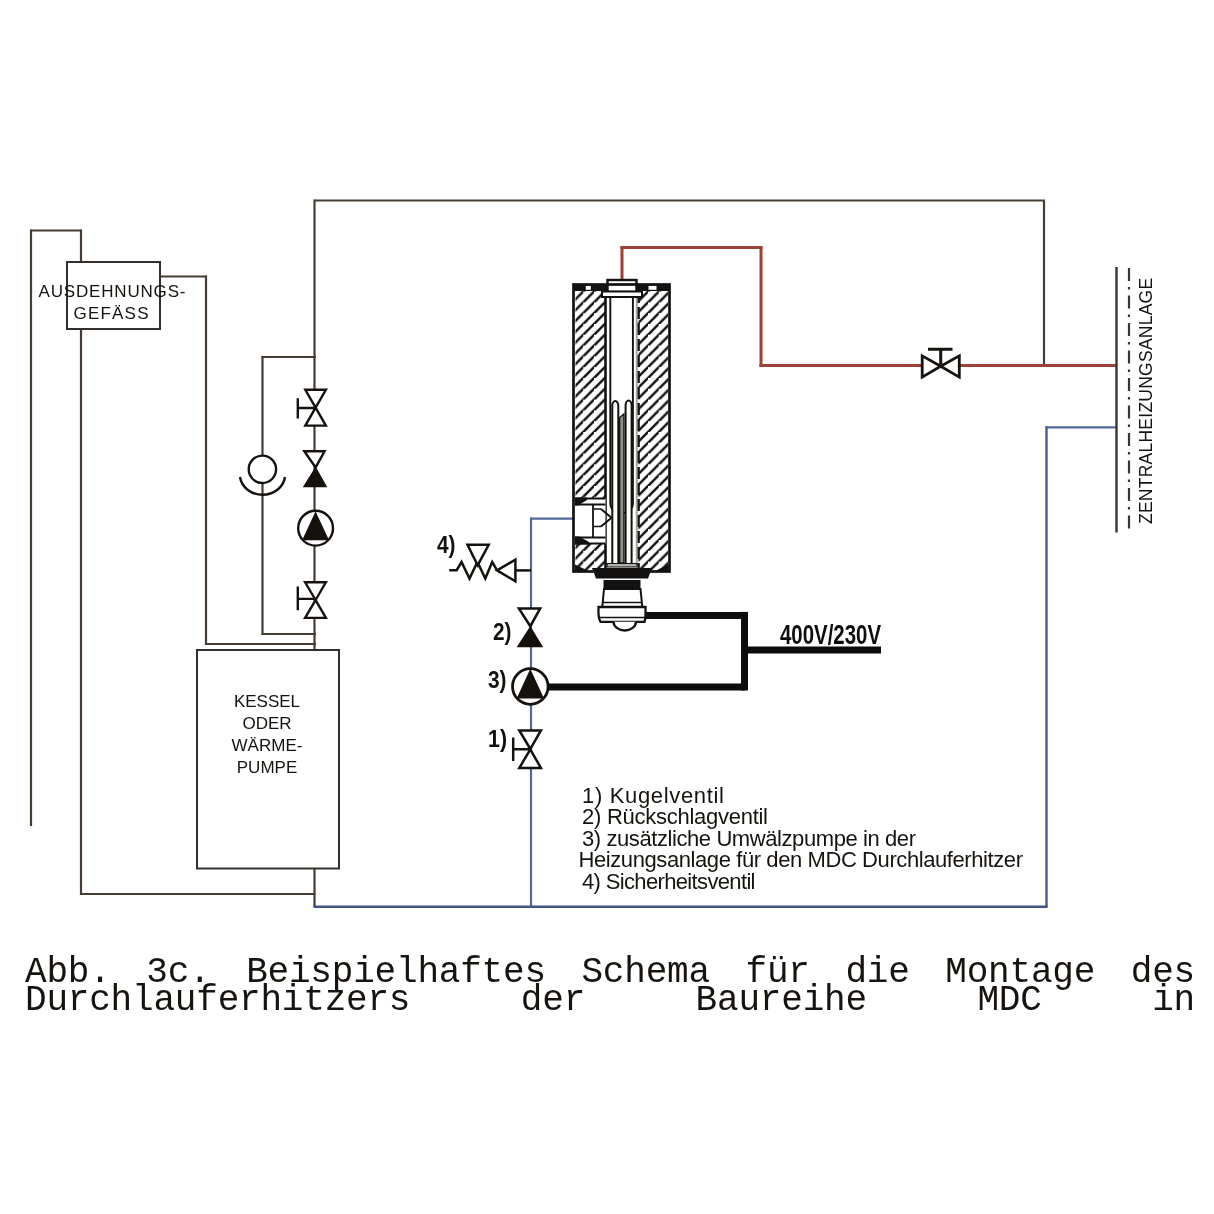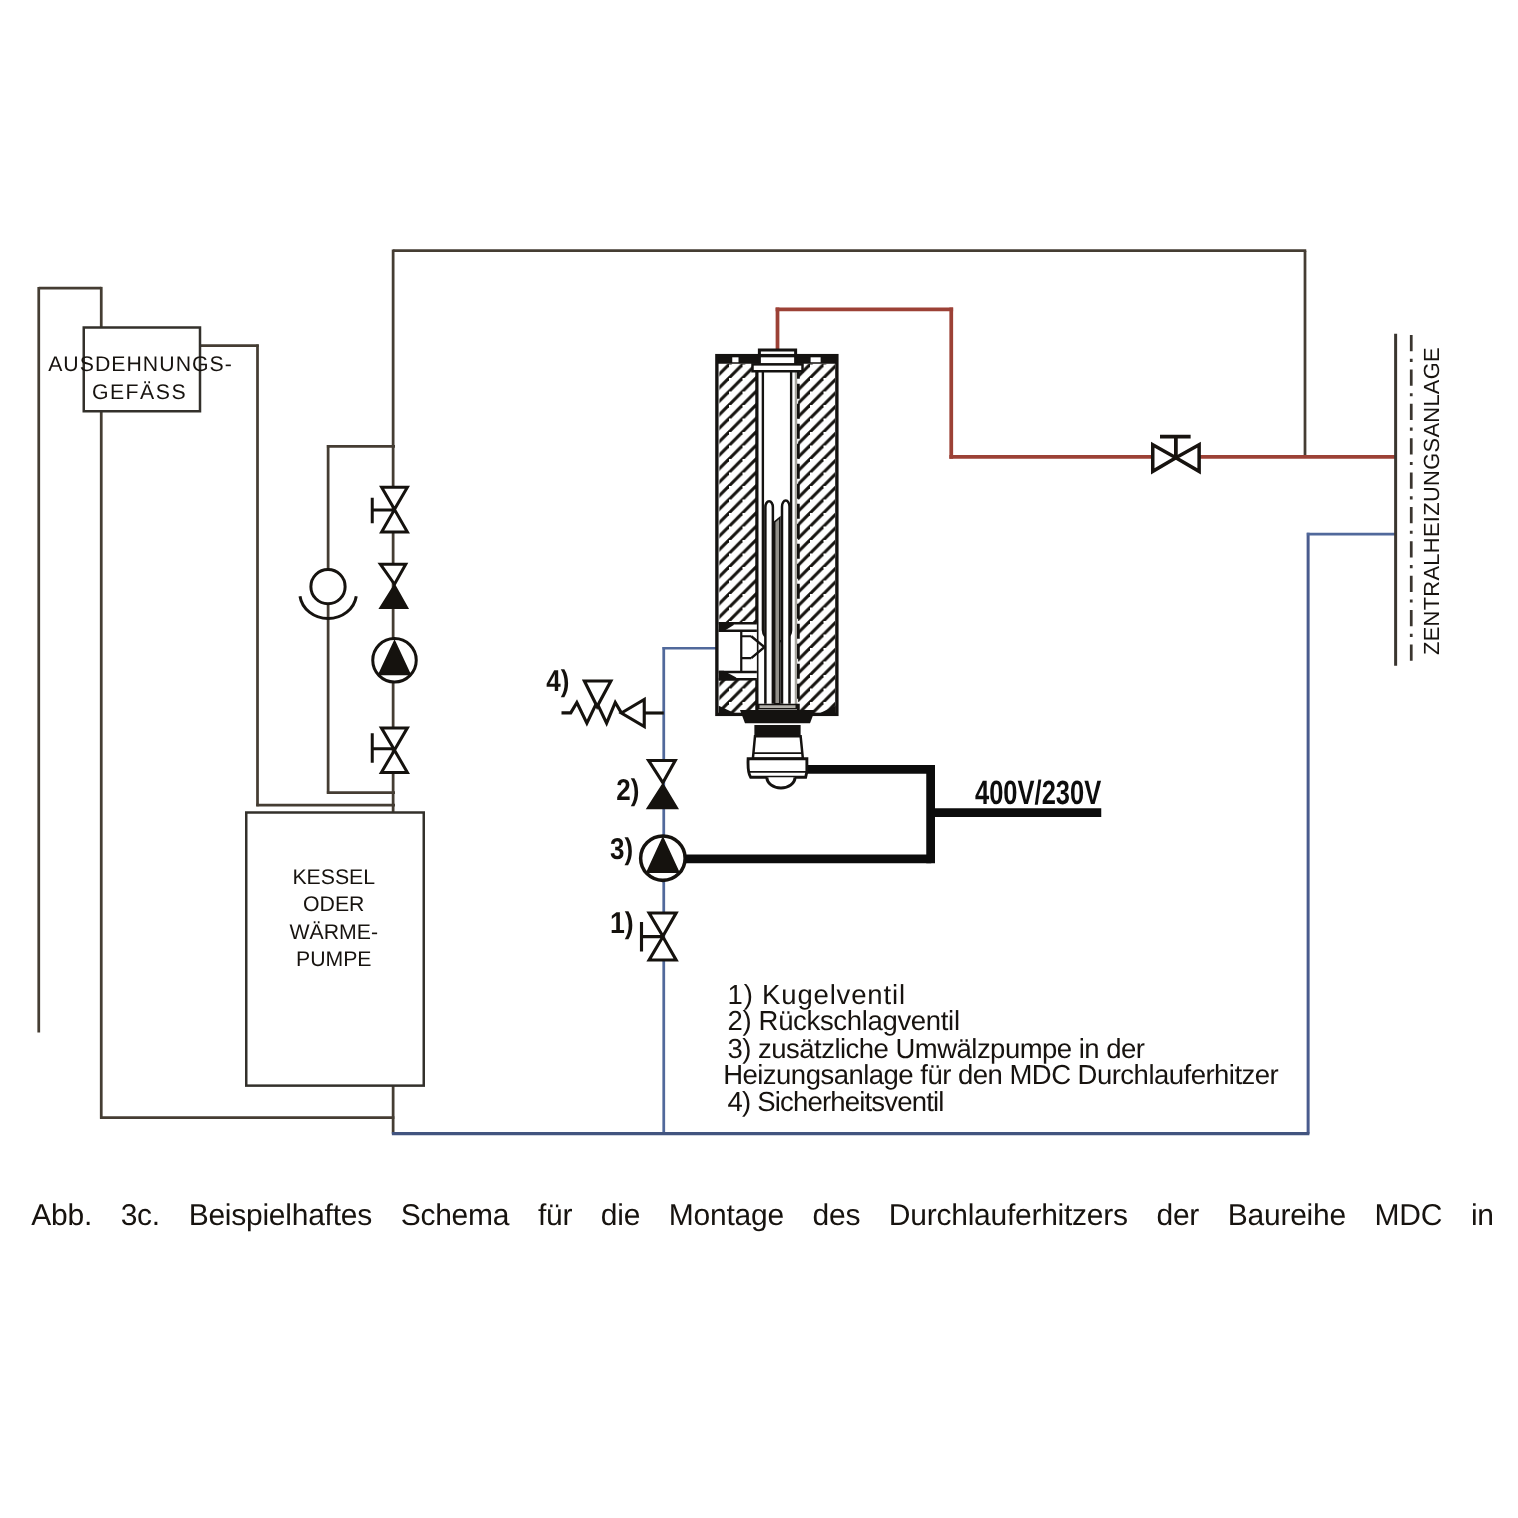--- a/index.html
+++ b/index.html
@@ -1,19 +1,19 @@
 <!DOCTYPE html>
 <html><head>
 <meta charset="utf-8">
 <style>
 html,body{margin:0;padding:0;background:#fff;}
 #page{position:relative;width:1214px;height:1214px;background:#fff;overflow:hidden;
   font-family:"Liberation Sans",sans-serif;}
-#cap1,#cap2{position:absolute;left:25px;width:1170px;font-family:Liberation Sans, sans-serif;
-  font-size:24px;line-height:28px;color:#17130f;letter-spacing:-0.2px;}
+#cap1,#cap2{position:absolute;left:25px;width:1170px;font-family:Liberation Mono, monospace;
+  font-size:36px;line-height:28px;color:#17130f;letter-spacing:-0.2px;}
 #cap1{top:959px;text-align:justify;text-align-last:justify;}
 #cap2{top:990px;word-spacing:4.2px;letter-spacing:0.65px;}
 </style>
 </head>
 <body>
 <div id="page">
 <svg width="1214" height="1214" viewBox="0 0 1214 1214" xmlns="http://www.w3.org/2000/svg">
 <defs>
 <pattern id="hat" width="10.8" height="10.8" patternUnits="userSpaceOnUse">
   <path d="M-2,12.8 L12.8,-2" stroke="#15130f" stroke-width="2.5" fill="none"></path>

